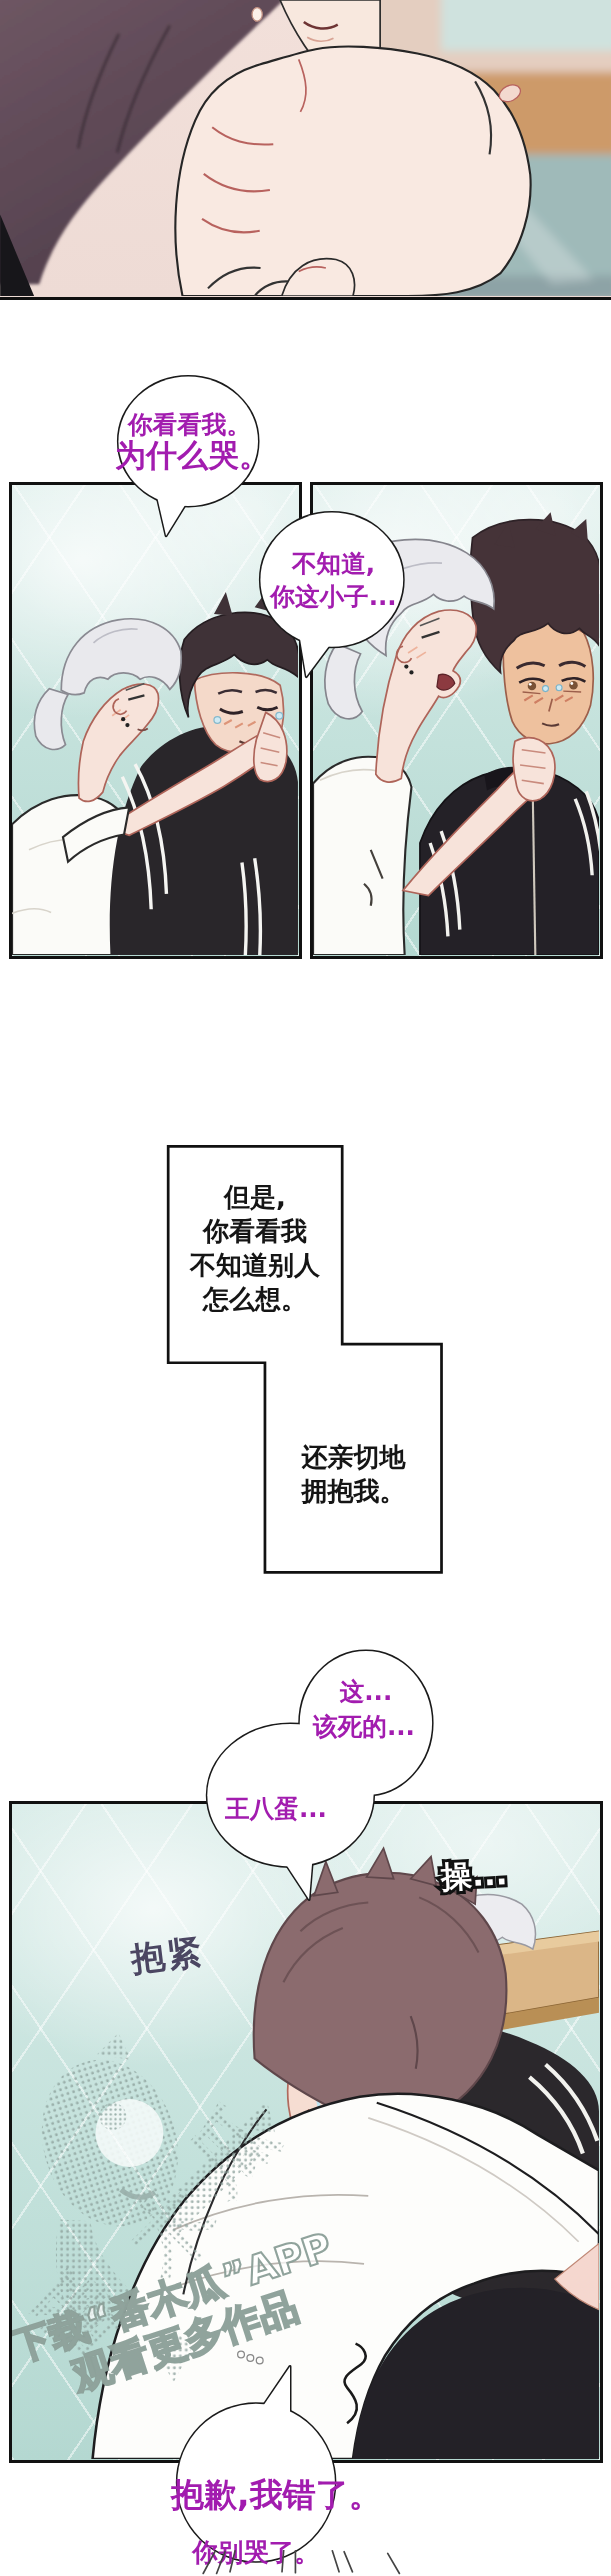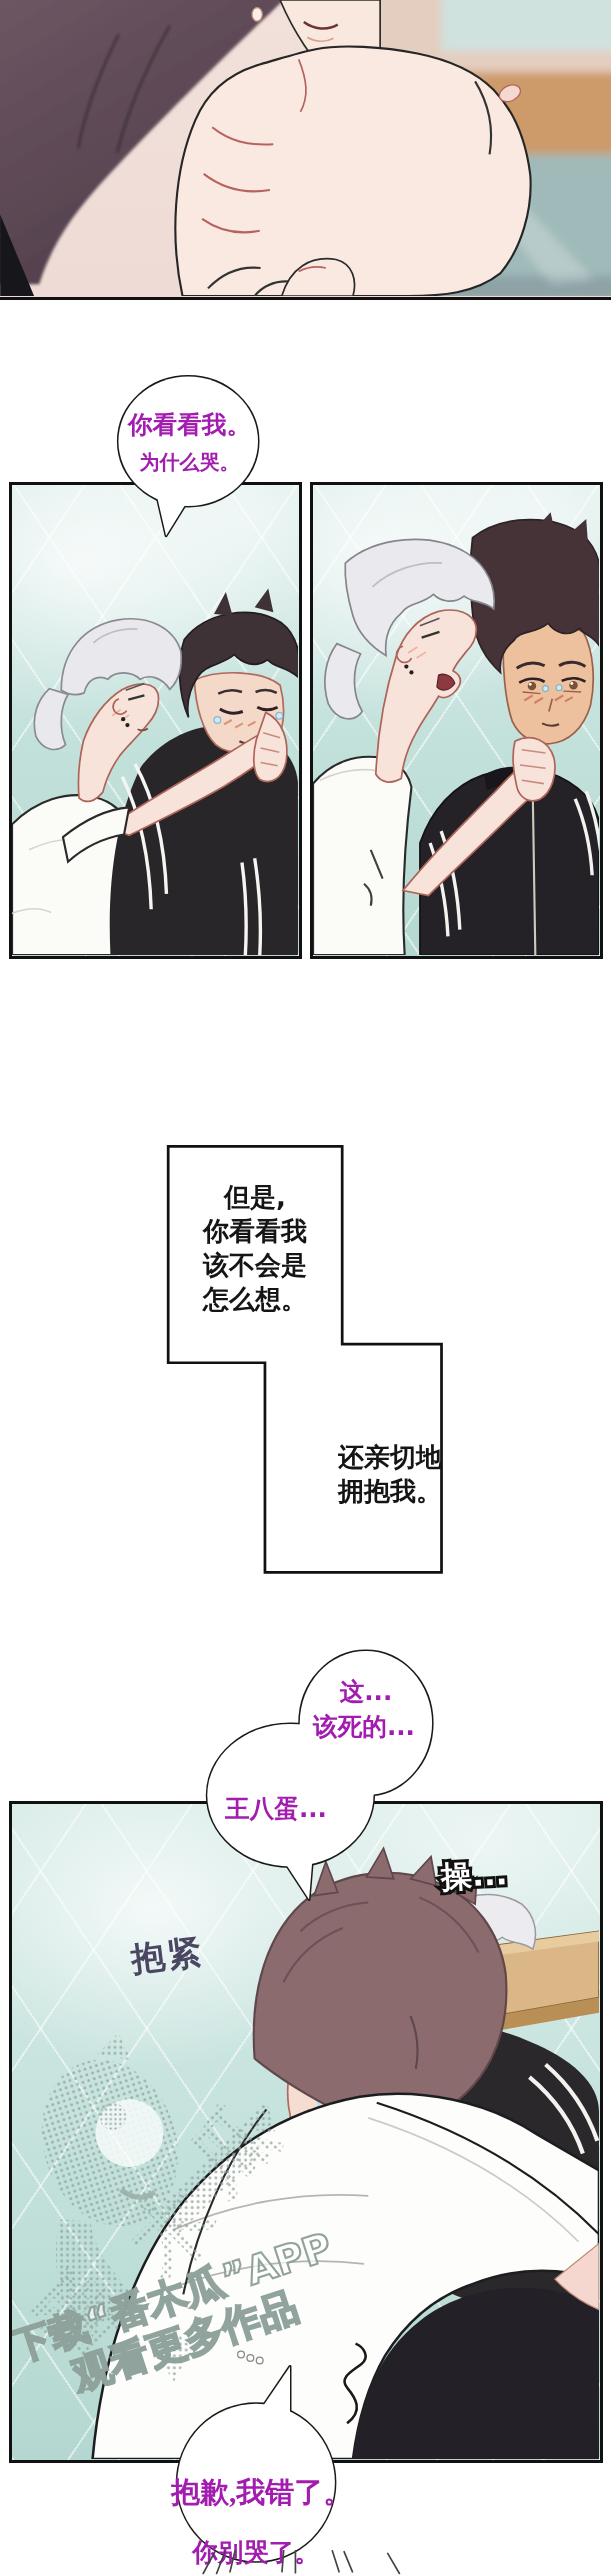--- a/index.html
+++ b/index.html
@@ -222,24 +222,24 @@
       </g>
     </svg>
   </div>
 
   <svg class="abs" style="left:158px;top:1136px;" width="292" height="445" viewBox="0 0 344 524">
     <polygon points="12,12 217,12 217,245 334,245 334,514 126,514 126,267 12,267" fill="#ffffff" stroke="#111" stroke-width="3.2" stroke-linejoin="miter"></polygon>
   </svg>
   <div class="boxtxt" style="left:168px;top:1180px;width:174px;font-size:26px;line-height:34px;">
     <div>但是,</div>
     <div>你看看我</div>
-    <div>该不会是</div>
+    <div>不知道别人</div>
     <div>怎么想。</div>
   </div>
-  <div class="boxtxt" style="left:265px;top:1440px;width:177px;font-size:26px;line-height:34px;text-align:right;">
+  <div class="boxtxt" style="left:265px;top:1440px;width:177px;font-size:26px;line-height:34px;">
     <div>还亲切地</div>
     <div>拥抱我。</div>
   </div>
 
   <div id="panel3" class="panel mint">
     <svg width="587" height="655" viewBox="0 0 692 772" style="position:absolute;left:0;top:0;">
 
       <g>
         <path d="M556,252 L692,228 L692,150 L560,168 Z" fill="#dbb687" stroke="#8a6434" stroke-width="2"></path>
         <path d="M560,168 L692,150 L692,162 L560,180 Z" fill="#e8cb9e"></path>
@@ -341,23 +341,33 @@
   </div>
 
   <div class="bubble" style="left:115px;top:374px;width:149px;height:166px;">
     <svg width="149" height="166" viewBox="0 0 175 195">
       <ellipse cx="86" cy="79" rx="82" ry="76" fill="#fff" stroke="#1a1a1a" stroke-width="3.5"></ellipse>
       <polygon points="48,138 86,148 60,190" fill="#fff" stroke="#1a1a1a" stroke-width="3.5" stroke-linejoin="round"></polygon>
       <ellipse cx="86" cy="79" rx="82" ry="76" fill="#fff"></ellipse>
       <polygon points="48,138 86,148 60,190" fill="#fff"></polygon>
     </svg>
     <div class="ln" style="top:34px;font-size:24.6px;">你看看我。</div>
-    <div class="ln" style="top:75px;font-size:20px;">为什么哭。</div>
-  </div>
-
+    <div class="ln" style="top:61px;font-size:31px;">为什么哭。</div>
+  </div>
+
+  <div class="bubble" style="left:257px;top:510px;width:153px;height:170px;">
+    <svg width="153" height="170" viewBox="0 0 180 200">
+      <ellipse cx="88" cy="82" rx="84" ry="79" fill="#fff" stroke="#1a1a1a" stroke-width="3.5"></ellipse>
+      <polygon points="50,148 90,153 58,196" fill="#fff" stroke="#1a1a1a" stroke-width="3.5" stroke-linejoin="round"></polygon>
+      <ellipse cx="88" cy="82" rx="84" ry="79" fill="#fff"></ellipse>
+      <polygon points="50,148 90,153 58,196" fill="#fff"></polygon>
+    </svg>
+    <div class="ln" style="top:37px;font-size:24.6px;">不知道,</div>
+    <div class="ln" style="top:70px;font-size:24.6px;">你这小子...</div>
+  </div>
 
 
   <div class="bubble" style="left:202px;top:1645px;width:243px;height:263px;">
     <svg width="243" height="263" viewBox="0 0 286 310">
       <ellipse cx="193" cy="92" rx="78" ry="85" fill="#fff" stroke="#1a1a1a" stroke-width="3.5"></ellipse>
       <ellipse cx="104" cy="177" rx="98" ry="84" fill="#fff" stroke="#1a1a1a" stroke-width="3.5"></ellipse>
       <polygon points="92,248 130,252 126,300" fill="#fff" stroke="#1a1a1a" stroke-width="3.5" stroke-linejoin="round"></polygon>
       <ellipse cx="193" cy="92" rx="78" ry="85" fill="#fff"></ellipse>
       <ellipse cx="104" cy="177" rx="98" ry="84" fill="#fff"></ellipse>
       <polygon points="92,248 130,252 126,300" fill="#fff"></polygon>
@@ -367,21 +377,21 @@
     <div class="ln" style="left:6px;width:136px;top:147px;font-size:24.6px;">王八蛋...</div>
   </div>
 
   <div class="bubble" style="left:166px;top:2341px;width:187px;height:222px;">
     <svg width="187" height="222" viewBox="0 0 220 262">
       <circle cx="106" cy="167" r="93" fill="#fff" stroke="#1a1a1a" stroke-width="3.5"></circle>
       <polygon points="112,80 146,92 146,30" fill="#fff" stroke="#1a1a1a" stroke-width="3.5" stroke-linejoin="round"></polygon>
       <circle cx="106" cy="167" r="93" fill="#fff"></circle>
       <polygon points="112,80 146,92 146,30" fill="#fff"></polygon>
     </svg>
-    <div class="ln" style="left:5.1px;width:170px;top:132px;font-size:29px;font-family:Liberation Serif, serif;">抱歉,我错了。</div>
+    <div class="ln" style="left:5.1px;width:170px;top:132px;font-size:33px;">抱歉,我错了。</div>
     <div class="ln" style="left:5.1px;width:170px;top:167px;font-size:25.5px;margin-top:27px;">你别哭了。</div>
   </div>
 
   <svg class="abs" style="left:195px;top:2550px;" width="221" height="26" viewBox="0 0 260 31">
     <g stroke="#444" stroke-width="2" stroke-linecap="round">
       <path d="M22,2 L8,28"></path>
         <path d="M34,2 L24,28"></path>
         <path d="M46,1 L40,26"></path>
       <path d="M104,0 L102,26"></path>
         <path d="M118,1 L118,27"></path>

